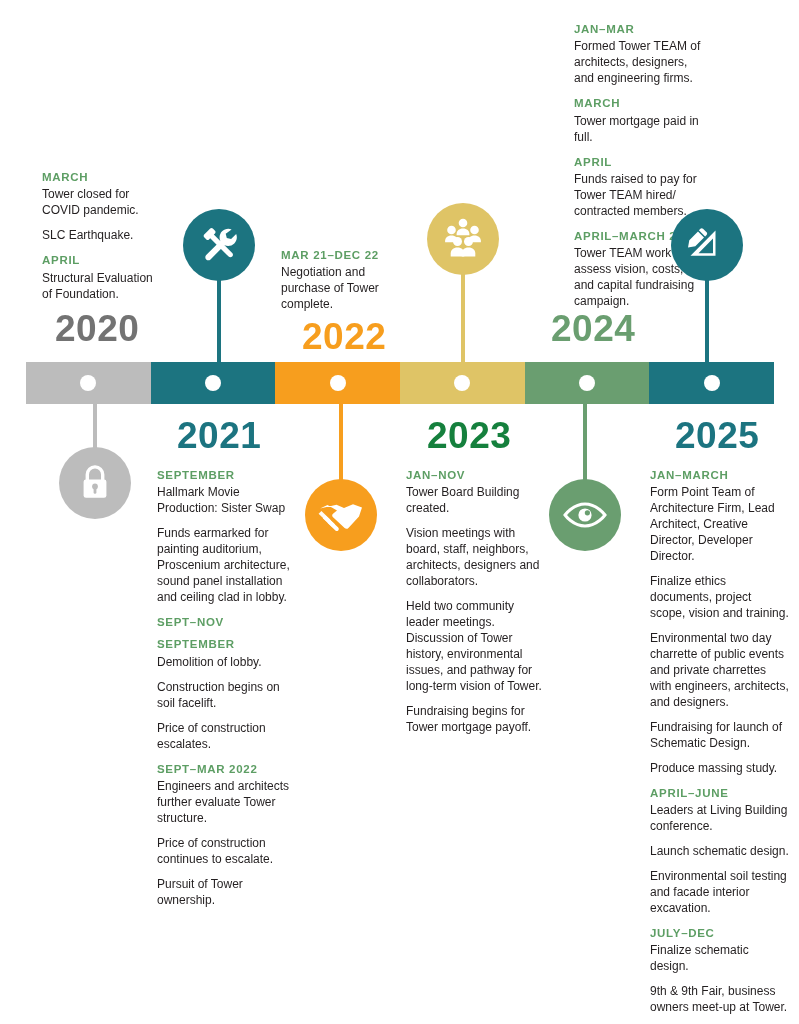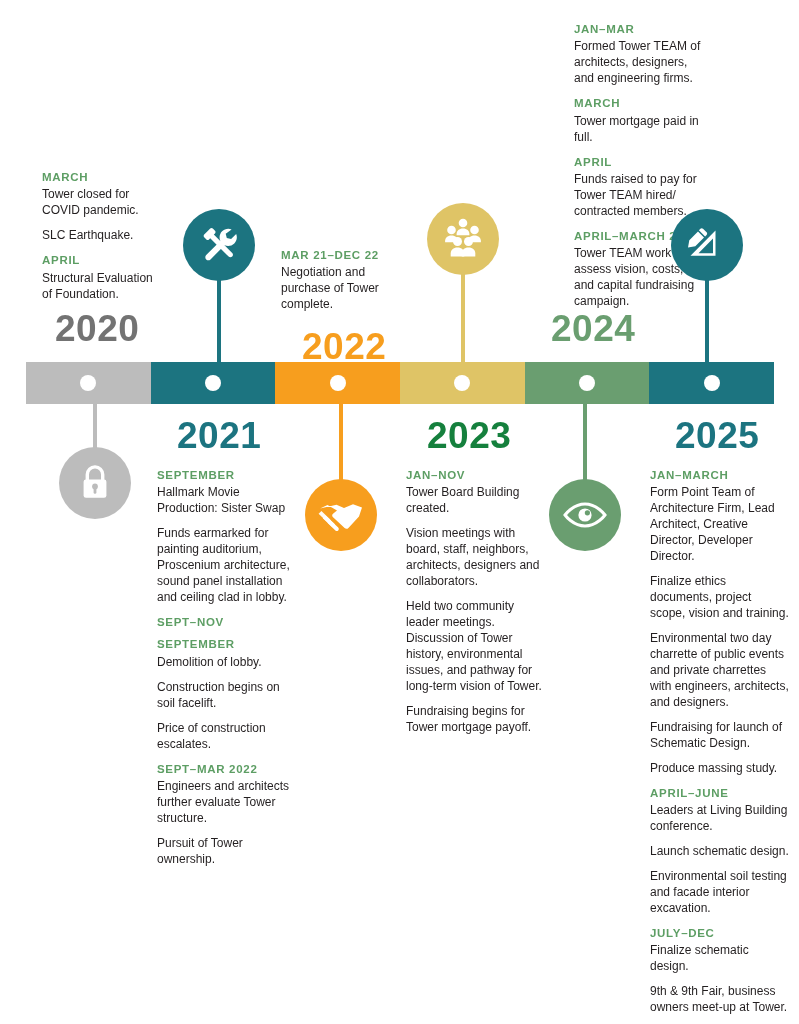--- a/index.html
+++ b/index.html
@@ -164,21 +164,21 @@
   <svg width="44" height="44" viewBox="0 0 44 44">
     <g fill="#ffffff">
       <path d="M30.5 7.5 L30.5 32.8 L5.5 32.8 L30.5 7.5 z M28 15.5 L13.5 30.2 L28 30.2 L28 15.5 z"></path>
       <path d="M21.6 9.3 l-3.6 -3.6 c-0.7 -0.7 -1.9 -0.7 -2.6 0 l-1.5 1.5 l6.2 6.2 l1.5 -1.5 c0.7 -0.7 0.7 -1.9 0 -2.6 z"></path>
       <path d="M13 8.6 L4.3 17.3 L3 24.6 l7.3 -1.3 l8.7 -8.7 l-6 -6 z"></path>
     </g>
   </svg>
 </div>
 
 <div class="year" style="left:55px; top:310px; color:#737373;">2020</div>
-<div class="year" style="left:302px; top:328px; color:#f79e1e;">2022</div>
+<div class="year" style="left:302px; top:318px; color:#f79e1e;">2022</div>
 <div class="year" style="left:551px; top:310px; color:#6a9e70;">2024</div>
 
 <div class="bar">
   <div class="bar-seg" style="background:#bcbcbc;">
     <span class="bar-dot"></span>
   </div>
   <div class="bar-seg" style="background:#1c7480;">
     <span class="bar-dot"></span>
   </div>
   <div class="bar-seg" style="background:#f79e1e;">
@@ -243,20 +243,21 @@
     </div>
     <div class="ev-group">
       <div class="ev-head">SEPTEMBER</div>
       <p class="ev-p">Demolition of lobby.</p>
       <p class="ev-p">Construction begins on soil facelift.</p>
       <p class="ev-p">Price of construction escalates.</p>
     </div>
     <div class="ev-group">
       <div class="ev-head">SEPT–MAR 2022</div>
       <p class="ev-p">Engineers and architects further evaluate Tower structure.</p>
+      <p class="ev-p">Price of construction continues to escalate.</p>
       <p class="ev-p">Pursuit of Tower ownership.</p>
     </div>
   </div>
 
 <div class="block" style="left:406px; top:468px; width:140px;">
     <div class="ev-group">
       <div class="ev-head">JAN–NOV</div>
       <p class="ev-p">Tower Board Building created.</p>
       <p class="ev-p">Vision meetings with board, staff, neighbors, architects, designers and collaborators.</p>
       <p class="ev-p">Held two community leader meetings. Discussion of Tower history, environmental issues, and pathway for long-term vision of Tower.</p>

